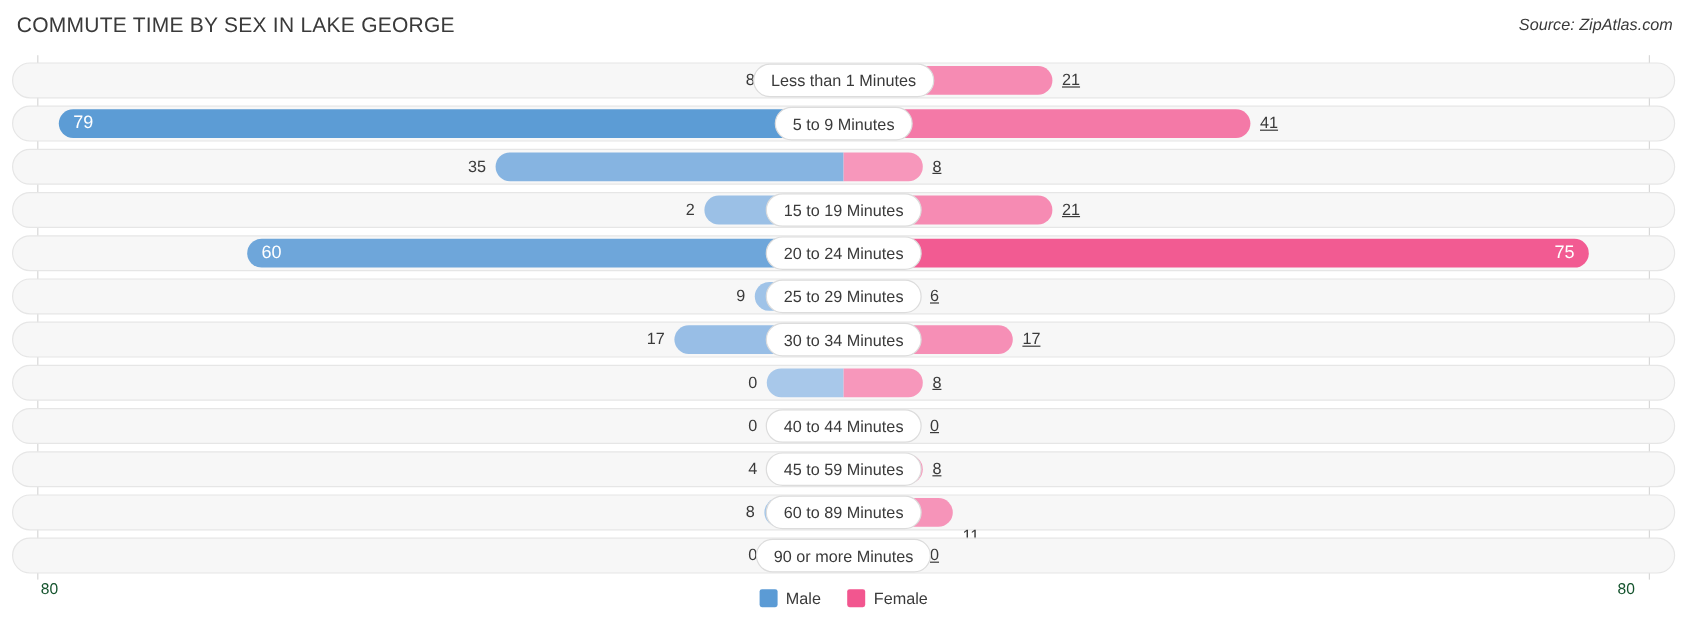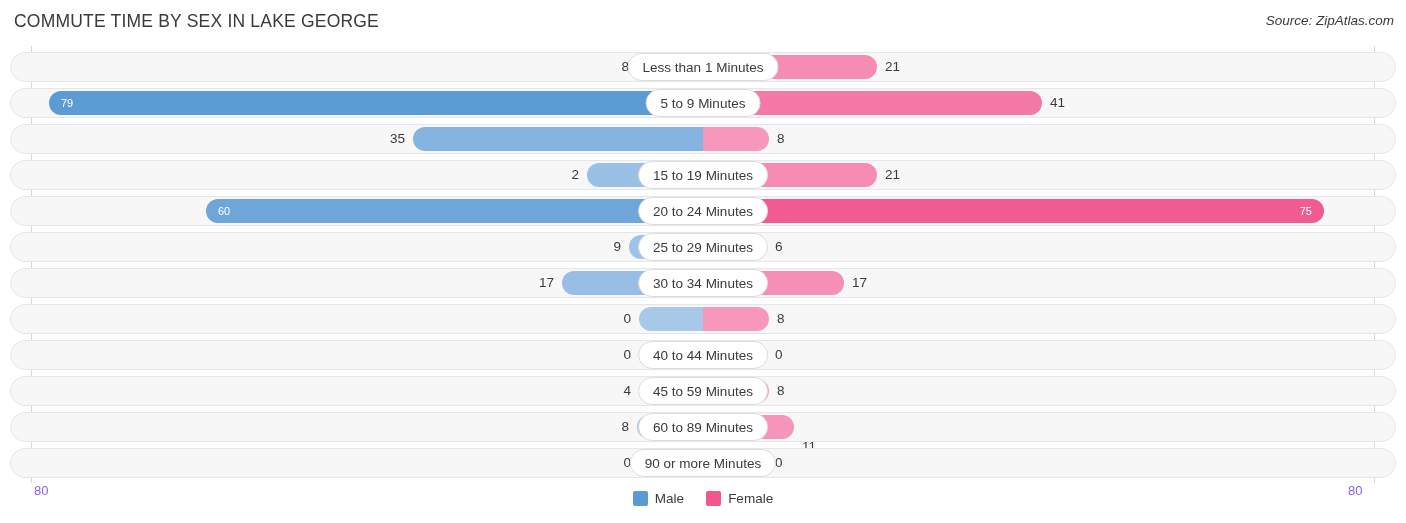--- a/index.html
+++ b/index.html
@@ -97,29 +97,29 @@
     position: absolute;
     top: 0;
     height: 30px;
     line-height: 30px;
     font-size: 13.5px;
     color: #3a3a3a;
     white-space: nowrap;
     z-index: 3;
   }
   .val-male   { text-align: right; }
-  .val-female { text-align: center; }
+  .val-female { text-align: center; text-decoration: underline; }
 
   
   .val-inside {
     position: absolute;
     top: 0;
     height: 30px;
     line-height: 30px;
-    font-size: 11px;
+    font-size: 15px;
     color: #ffffff;
     white-space: nowrap;
     z-index: 4;
   }
   .val-inside-male   { left: 10px; }
   .val-inside-female { right: 10px; }
 
   
   .cat-pill {
     position: absolute;
@@ -143,21 +143,21 @@
   
   #axis-row {
     position: absolute;
     left: 0; top: 483px;
     width: 1406px; height: 20px;
   }
   .axis-tick {
     position: absolute;
     top: 0;
     font-size: 13px;
-    color: #8b5cf6;
+    color: #14532d;
     white-space: nowrap;
   }
   #axis-tick-left  { left: 34px; }
   #axis-tick-right { left: 1348px; }
 
   
   #legend {
     position: absolute;
     left: 0; top: 486px;
     width: 1406px; height: 24px;

